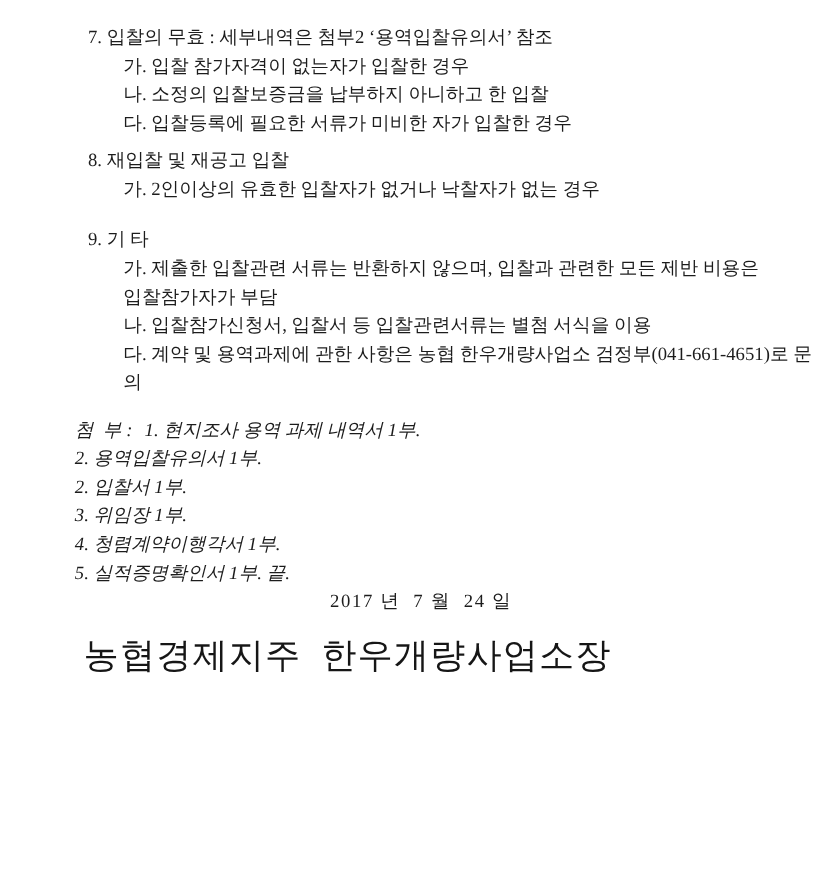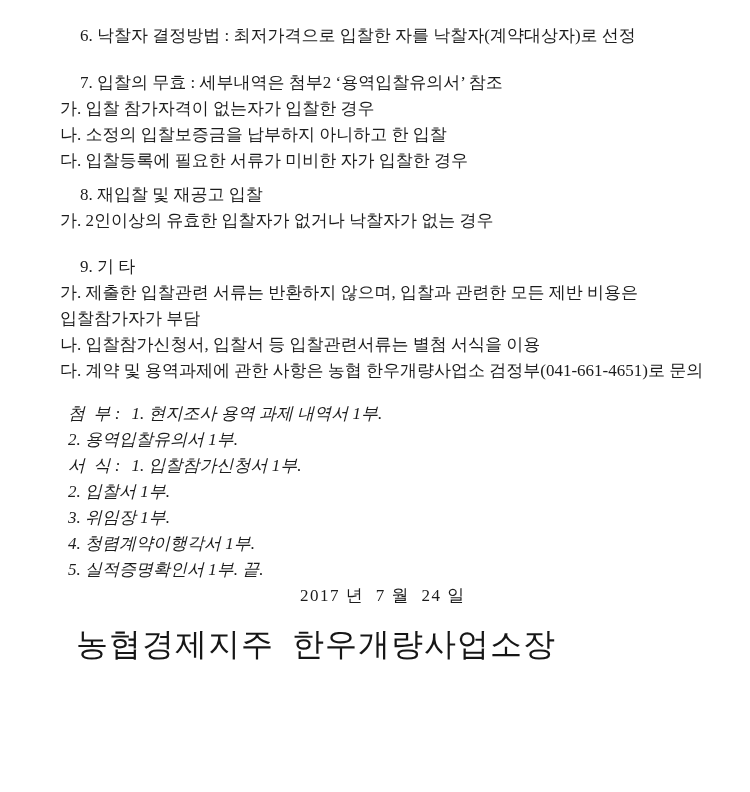--- a/index.html
+++ b/index.html
@@ -25,21 +25,21 @@
     font-size: 17px;
     line-height: 26px;
     white-space: pre-wrap;
   }
   
   .head {
     padding-left: 80px;
   }
   
   .sub {
-    padding-left: 60px;
+    padding-left: 112px;
   }
   
   .sub.cont {
   }
   .para-6 { margin-top: 23px; }
   .para-7 { margin-top: 21px; }
   .para-8 { margin-top: 8px; }
   .para-9 { margin-top: 20px; }
   .attach-block { margin-top: 17px; }
   .att-row {
@@ -73,23 +73,20 @@
     letter-spacing: 1px;
     white-space: pre;
     color: #161616;
   }
 </style>
 </head>
 <body>
 
 <div class="page">
 
-  <div class="para-6">
-    <div class="bodytext head">6. 낙찰자 결정방법 : 최저가격으로 입찰한 자를 낙찰자(계약대상자)로 선정</div>
-  </div>
 
   <div class="para-7">
     <div class="bodytext head">7. 입찰의 무효 : 세부내역은 첨부2 ‘용역입찰유의서’ 참조</div>
     <div class="bodytext sub">가. 입찰 참가자격이 없는자가 입찰한 경우</div>
     <div class="bodytext sub">나. 소정의 입찰보증금을 납부하지 아니하고 한 입찰</div>
     <div class="bodytext sub">다. 입찰등록에 필요한 서류가 미비한 자가 입찰한 경우</div>
   </div>
 
   <div class="para-8">
     <div class="bodytext head">8. 재입찰 및 재공고 입찰</div>
@@ -104,23 +101,20 @@
     <div class="bodytext sub">다. 계약 및 용역과제에 관한 사항은 농협 한우개량사업소 검정부(041-661-4651)로 문의</div>
   </div>
 
   <div class="attach-block">
     <div class="att-row">
       <span class="att-label">첨  부 :</span><span class="att-item">1. 현지조사 용역 과제 내역서 1부.</span>
     </div>
     <div class="att-row cont">
       <span class="att-item">2. 용역입찰유의서 1부.</span>
     </div>
-    <div class="att-row">
-      <span class="att-label">서  식 :</span><span class="att-item">1. 입찰참가신청서 1부.</span>
-    </div>
     <div class="att-row cont">
       <span class="att-item">2. 입찰서 1부.</span>
     </div>
     <div class="att-row cont">
       <span class="att-item">3. 위임장 1부.</span>
     </div>
     <div class="att-row cont">
       <span class="att-item">4. 청렴계약이행각서 1부.</span>
     </div>
     <div class="att-row cont">

